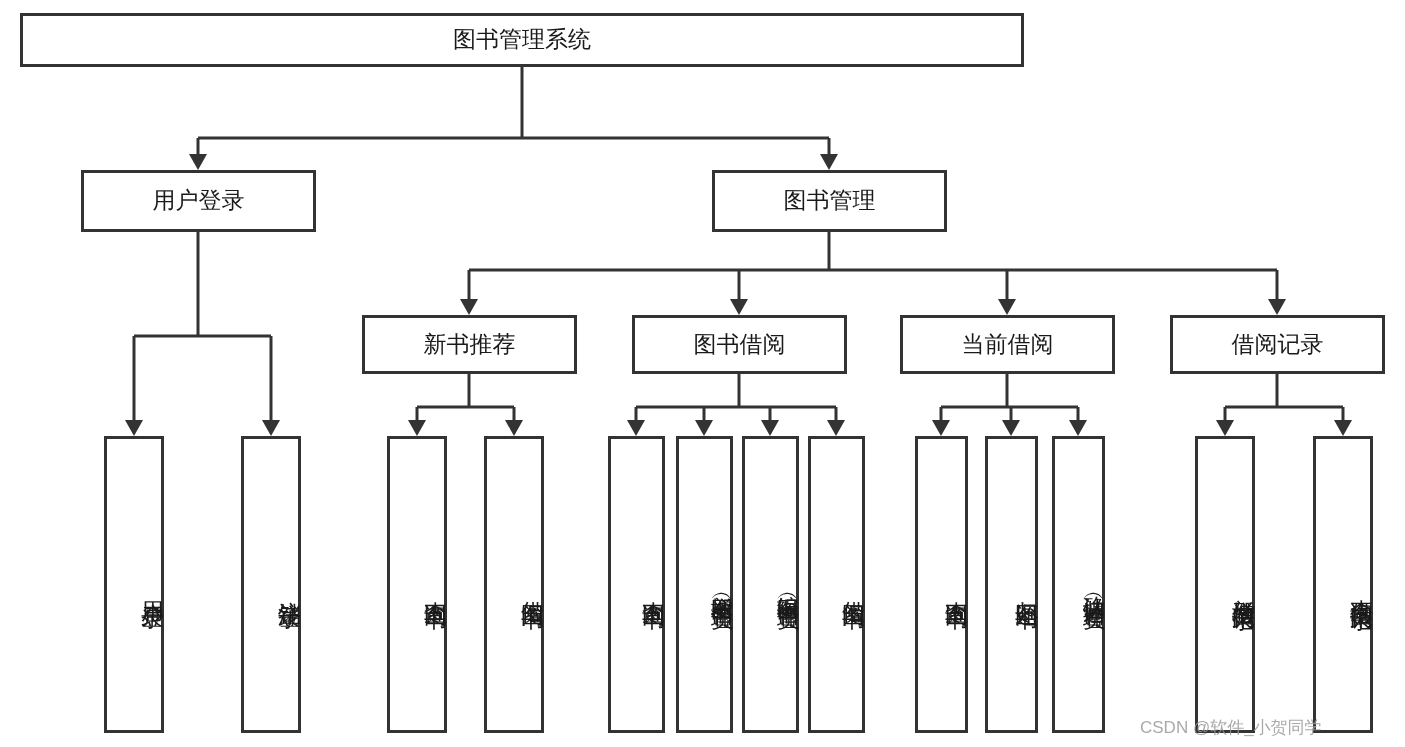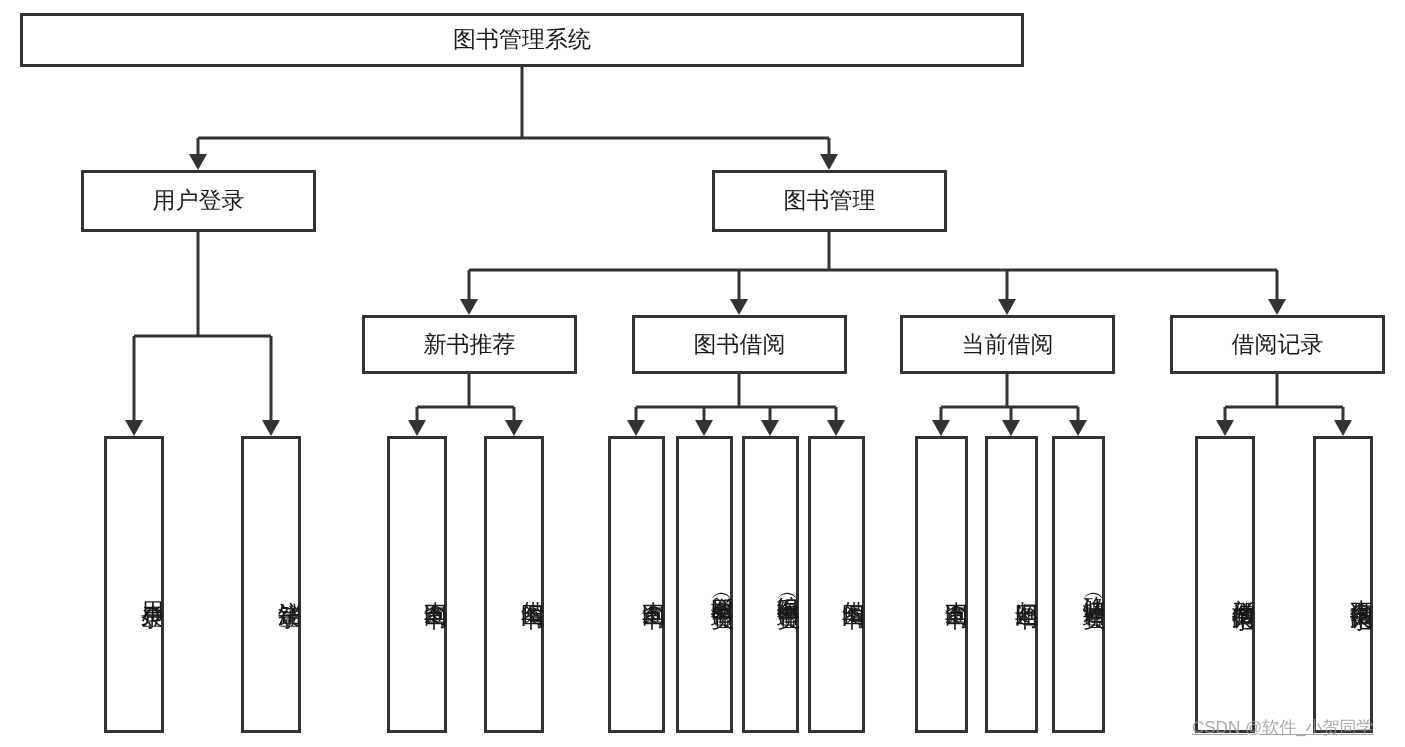--- a/index.html
+++ b/index.html
@@ -187,14 +187,14 @@
       <div class="node-label-v" style="left: 608px; top: 450px; width: 57px; height: 273px; font-size: 23px;">查询图书</div>
       <div class="node-label-v" style="left: 676px; top: 450px; width: 57px; height: 273px; font-size: 22px;">新增图书（管理员）</div>
       <div class="node-label-v" style="left: 742px; top: 450px; width: 57px; height: 273px; font-size: 22px;">编辑图书（管理员）</div>
       <div class="node-label-v" style="left: 808px; top: 450px; width: 57px; height: 273px; font-size: 23px;">借阅图书</div>
       <div class="node-label-v" style="left: 915px; top: 450px; width: 53px; height: 273px; font-size: 23px;">查询图书</div>
       <div class="node-label-v" style="left: 985px; top: 450px; width: 53px; height: 273px; font-size: 23px;">归还图书</div>
       <div class="node-label-v" style="left: 1052px; top: 450px; width: 53px; height: 273px; font-size: 22px;">确认归还（管理员）</div>
       <div class="node-label-v" style="left: 1195px; top: 450px; width: 60px; height: 273px; font-size: 23px;">新增借阅记录</div>
       <div class="node-label-v" style="left: 1313px; top: 450px; width: 60px; height: 273px; font-size: 23px;">查询借阅记录</div>
     </div>
-  <div class="watermark" style="left: 1192px; top: 716px; text-decoration: underline;">CSDN @软件_小贺同学</div>
+  <div class="watermark" style="left: 1140px; top: 716px;">CSDN @软件_小贺同学</div>
 </div>
 
 </body></html>

